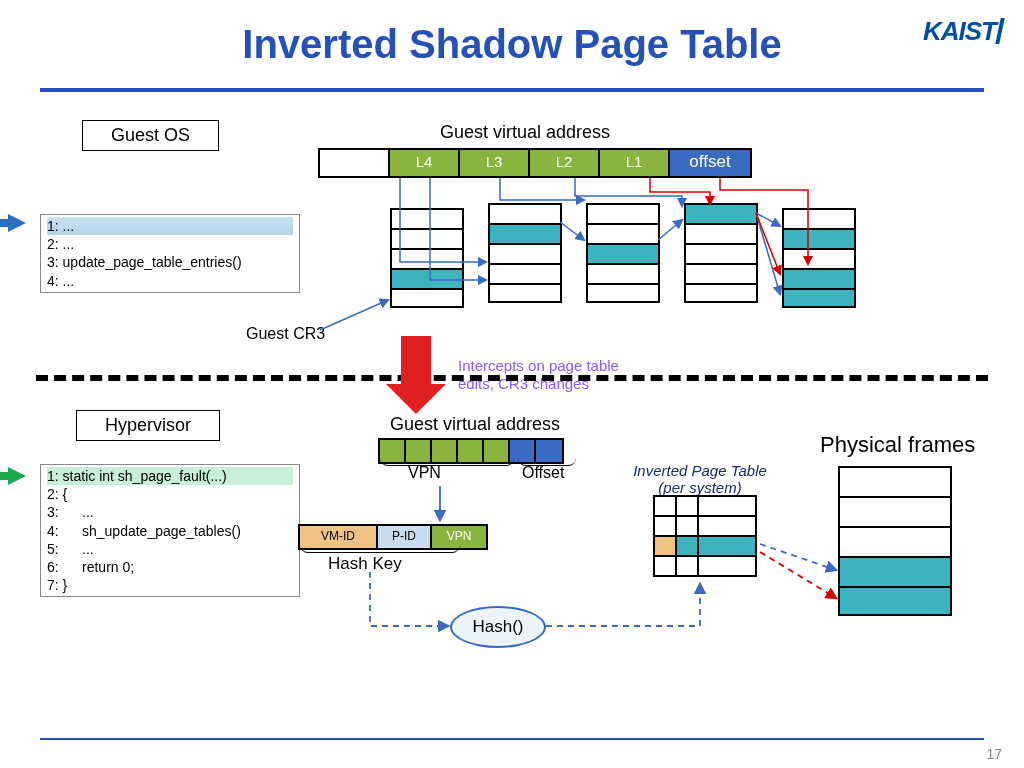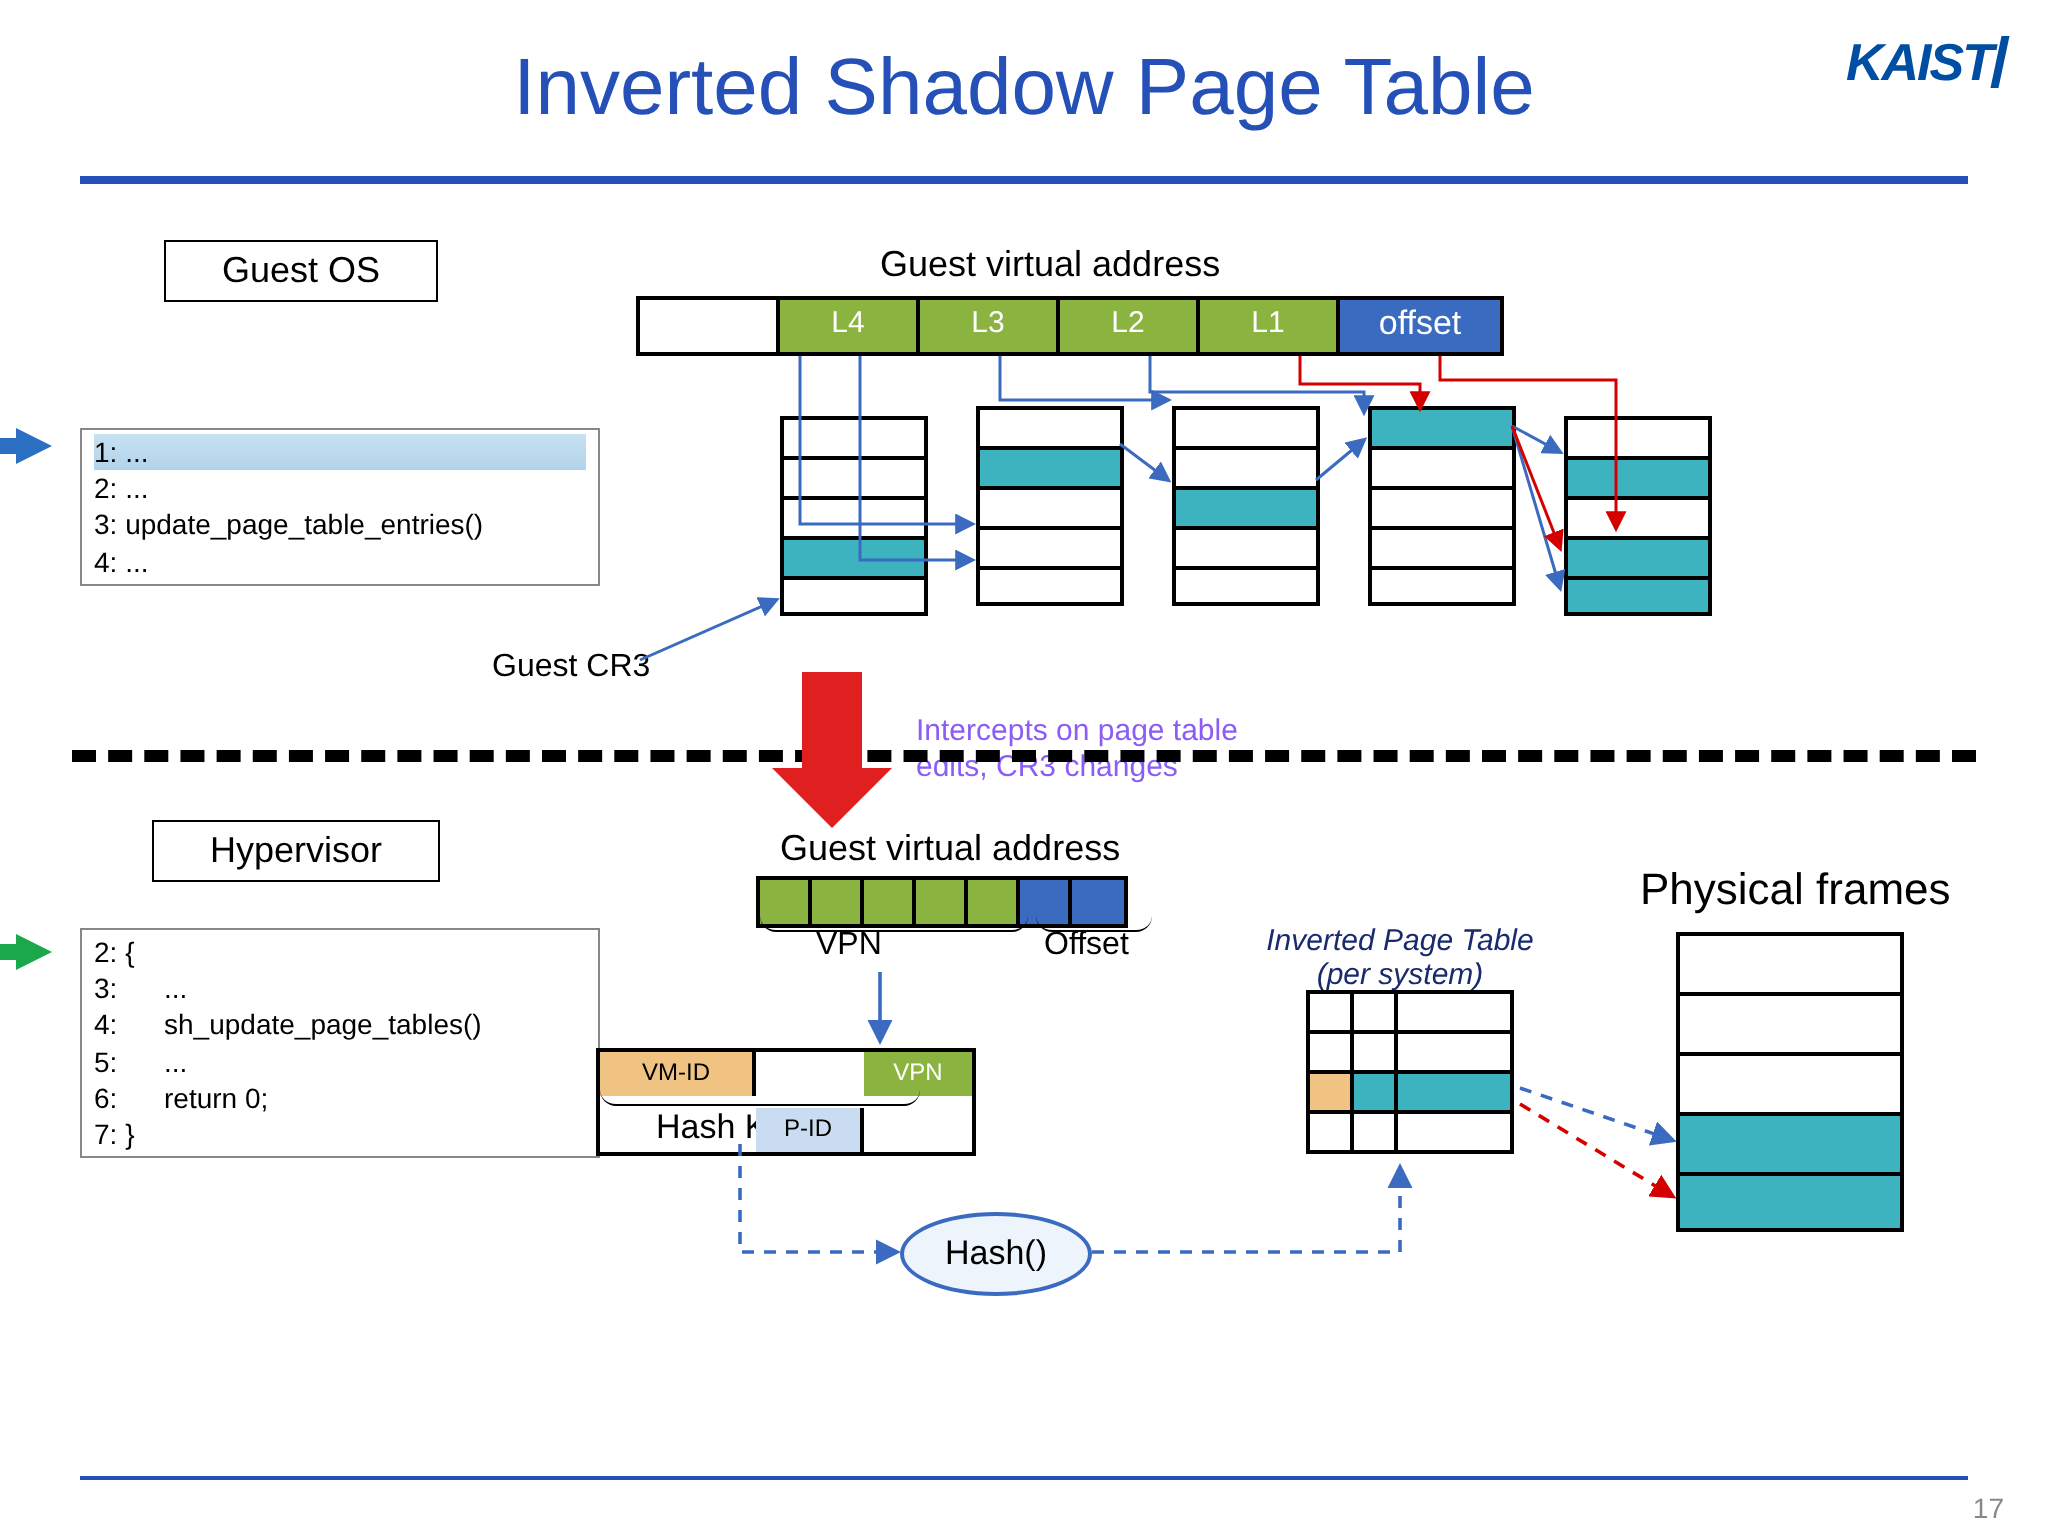--- a/index.html
+++ b/index.html
@@ -9,21 +9,21 @@
     font-family: Tahoma, Arial, sans-serif;
     background: #fff;
     position: relative;
     overflow: hidden;
   }
   .slide-title {
     text-align: center;
     color: #2450b8;
     font-size: 40px;
     padding-top: 22px;
-    font-weight: 400;
+    font-weight: 700;
   }
   .logo {
     position: absolute;
     top: 16px;
     right: 22px;
     color: #004ea2;
     font-weight: 900;
     font-size: 26px;
     font-style: italic;
     letter-spacing: -1px;
@@ -95,21 +95,21 @@
   
   .addrbar2 { position:absolute; top:438px; left:378px; display:flex; border:2px solid #000;}
   .addrbar2 .c { width:26px;height:22px;background:#8ab33f;border-right:2px solid #000;}
   .addrbar2 .c.blue { background:#3a6bc0;}
   .addrbar2 .c:last-child{border-right:none;}
   
   .hashkey { position:absolute; top:524px; left:298px; display:flex; border:2px solid #000;}
   .hashkey .k { height:22px; text-align:center; font-size:12px; line-height:20px; border-right:2px solid #000;}
   .hashkey .k:last-child{border-right:none;}
   .k.vmid{width:78px;background:#f0c383;}
-  .k.pid{width:54px;background:#cadcf0;margin-top:28px;}
+  .k.pid{width:54px;background:#cadcf0;}
   .k.vpn{width:54px;background:#8ab33f;color:#fff;}
   
   .ipt { position:absolute; top:496px; left:654px; }
   .ipt .irow { display:flex; }
   .ipt .ic { width:24px;height:22px;border:2px solid #000; margin:-1px;}
   .ipt .ic.orange{background:#f0c383;}
   .ipt .ic.cyan{background:#3db3c0;}
   .ipt .ic.wide{width:60px;}
   
   .phys { position:absolute; top:466px; left:838px; width:114px;}
@@ -149,20 +149,21 @@
 <div class="arrow-blue"></div>
 <div class="codebox code-top">
   <span class="code-line code-hl-blue">1: ...</span>
   <span class="code-line">2: ...</span>
   <span class="code-line">3: update_page_table_entries()</span>
   <span class="code-line">4: ...</span>
 </div>
 
 <div class="arrow-green"></div>
 <div class="codebox code-bot">
+  <span class="code-line code-hl-green">1: static int sh_page_fault(...)</span>
   <span class="code-line">2: {</span>
   <span class="code-line">3:      ...</span>
   <span class="code-line">4:      sh_update_page_tables()</span>
   <span class="code-line">5:      ...</span>
   <span class="code-line">6:      return 0;</span>
   <span class="code-line">7: }</span>
 </div>
 
 <div class="addrbar">
   <div class="cell blank"></div>

